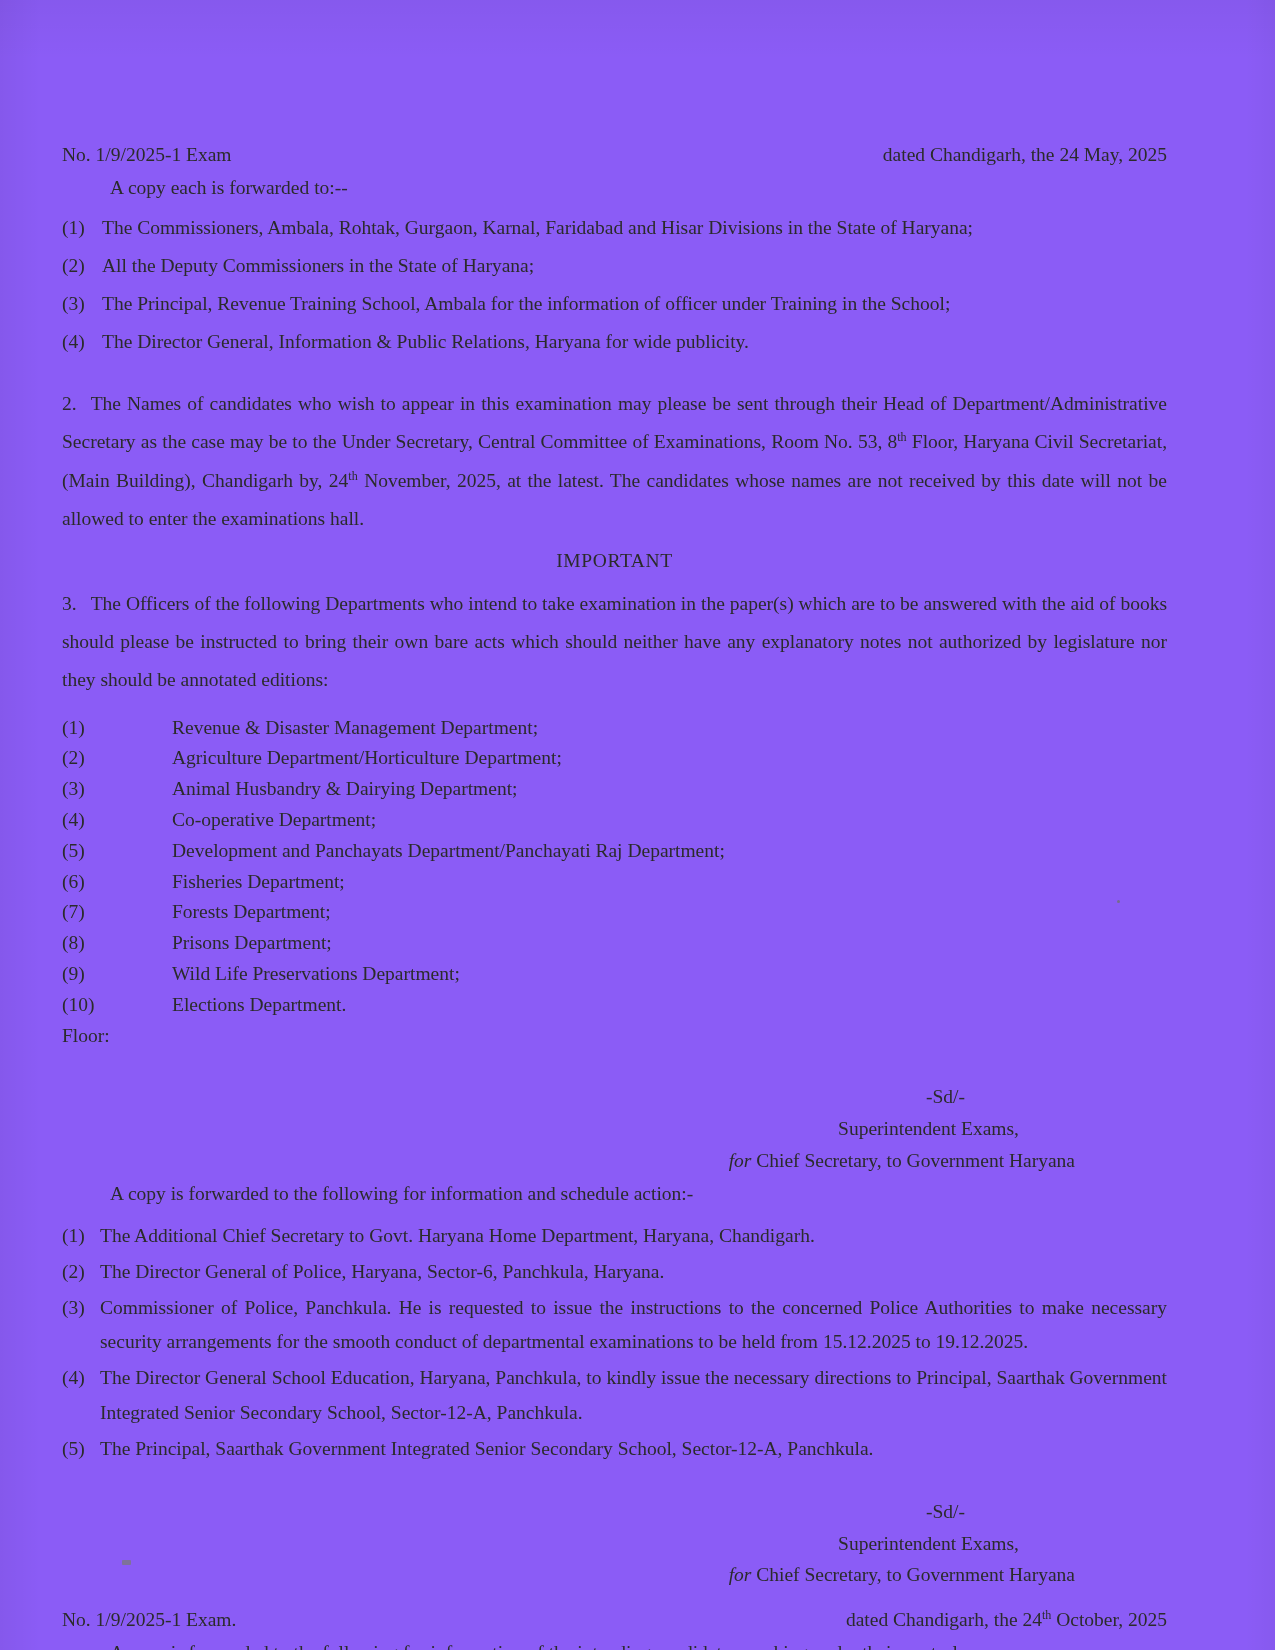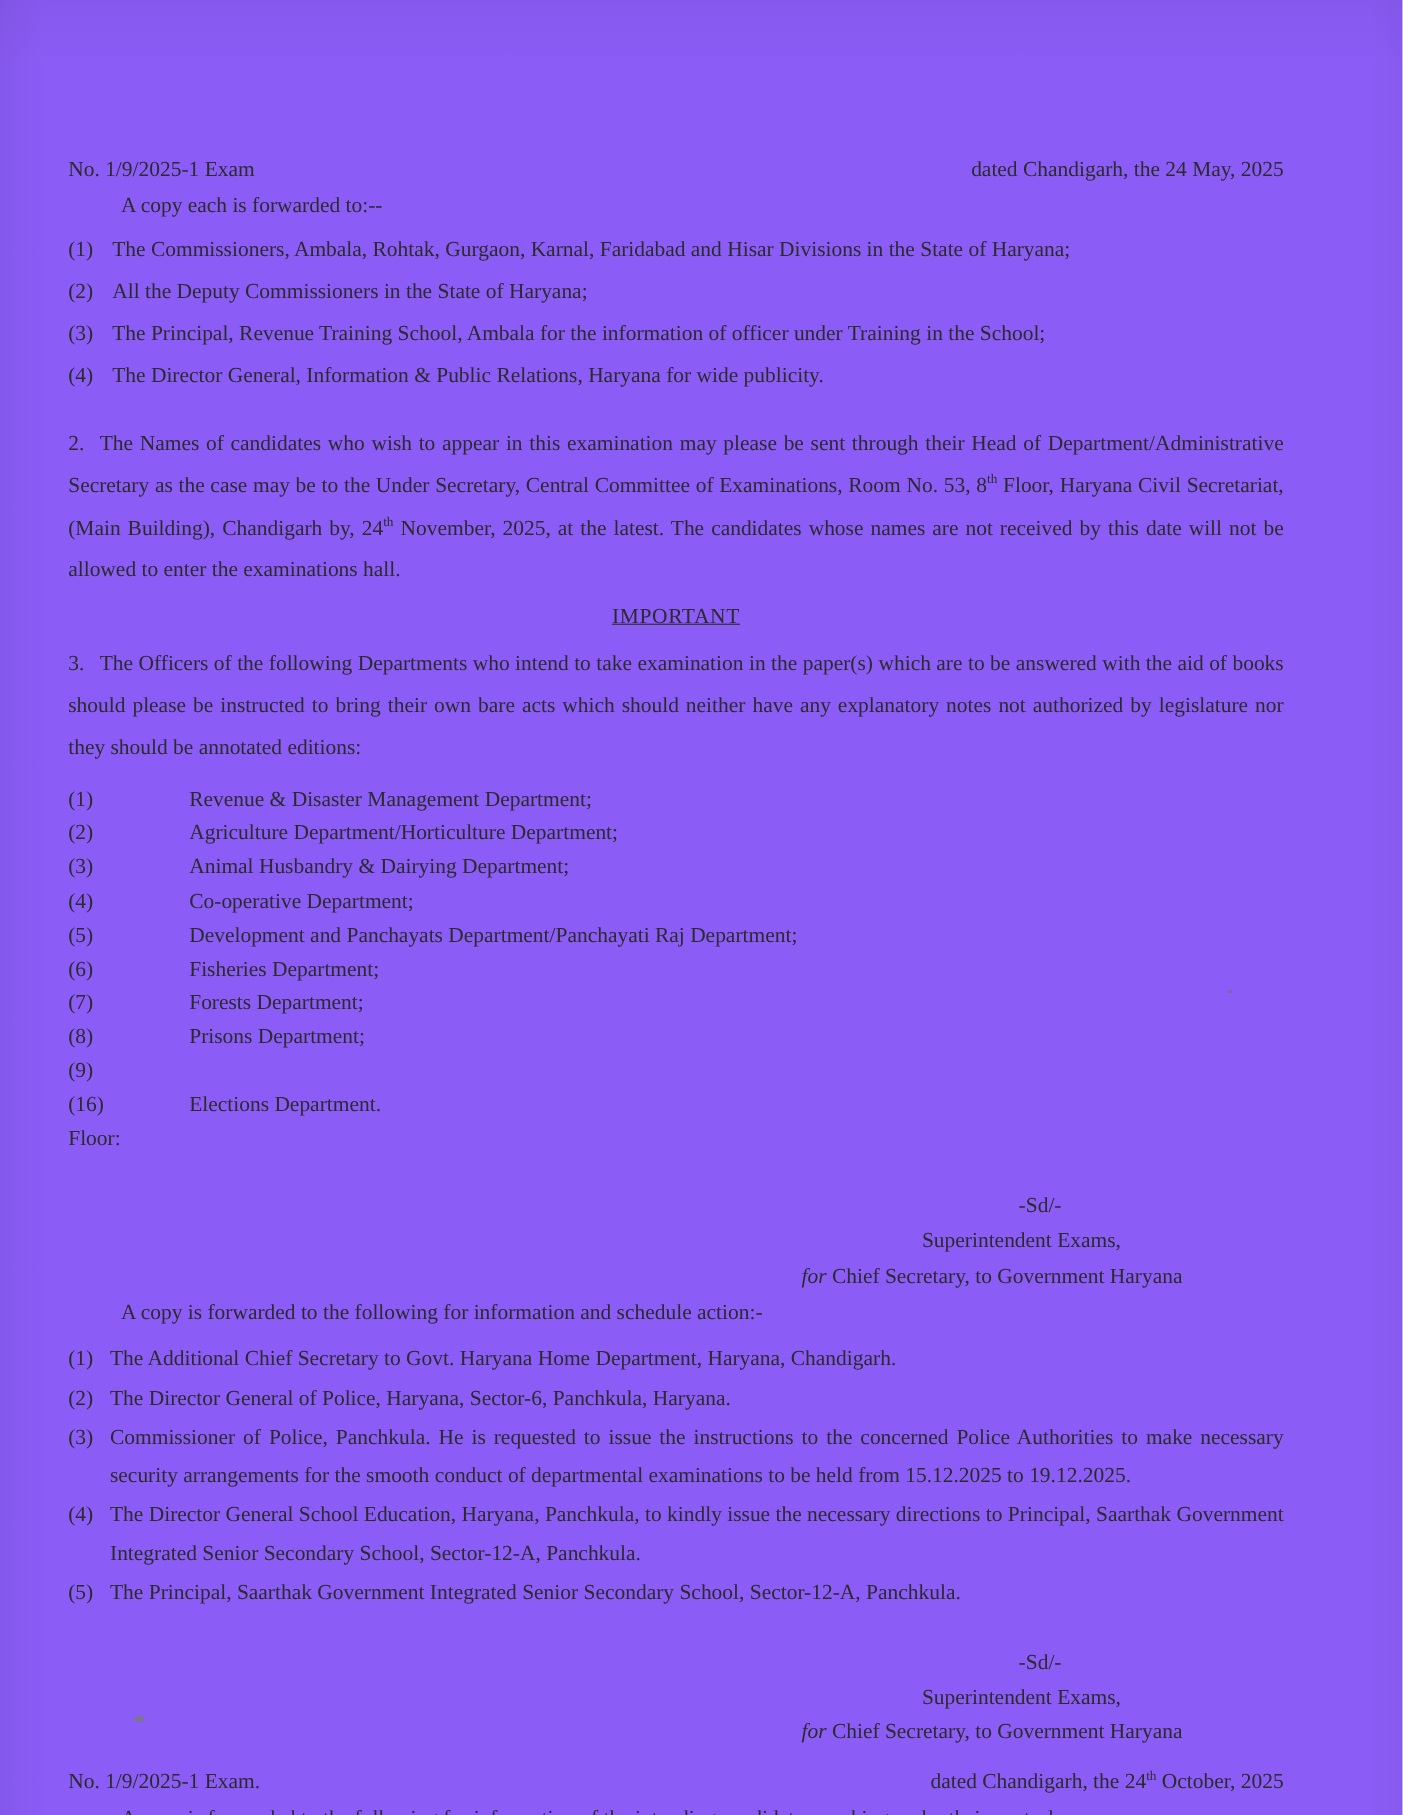--- a/index.html
+++ b/index.html
@@ -84,21 +84,20 @@
     text-align: justify;
     margin-top: 24px;
   }
   .para.tight { margin-top: 6px; }
   .para .lead { margin-right: 14px; }
 
   .center-heading {
     text-align: center;
     font-size: 19.5px;
     line-height: 1.9;
-    text-decoration: underline;
     letter-spacing: 0.6px;
     margin-top: 4px;
   }
   b, strong { font-weight: normal; }
 
   .dept-list {
     margin: 14px 0 0 0;
     padding: 0;
     list-style: none;
   }
@@ -251,23 +250,24 @@
       <li>
         <span class="marker">(7)</span>
         <span class="txt">Forests Department;</span>
       </li>
       <li>
         <span class="marker">(8)</span>
         <span class="txt">Prisons Department;</span>
       </li>
       <li>
         <span class="marker">(9)</span>
-      </li>
-      <li>
-        <span class="marker">(16)</span>
+        <span class="txt">Wild Life Preservations Department;</span>
+      </li>
+      <li>
+        <span class="marker">(10)</span>
         <span class="txt">Elections Department.</span>
       </li>
     </ul>
 
     <div class="note-row">
       <span class="marker">Floor:</span>
     </div>
 
     <div class="sign-block">
       <div class="sd">-Sd/-</div>

